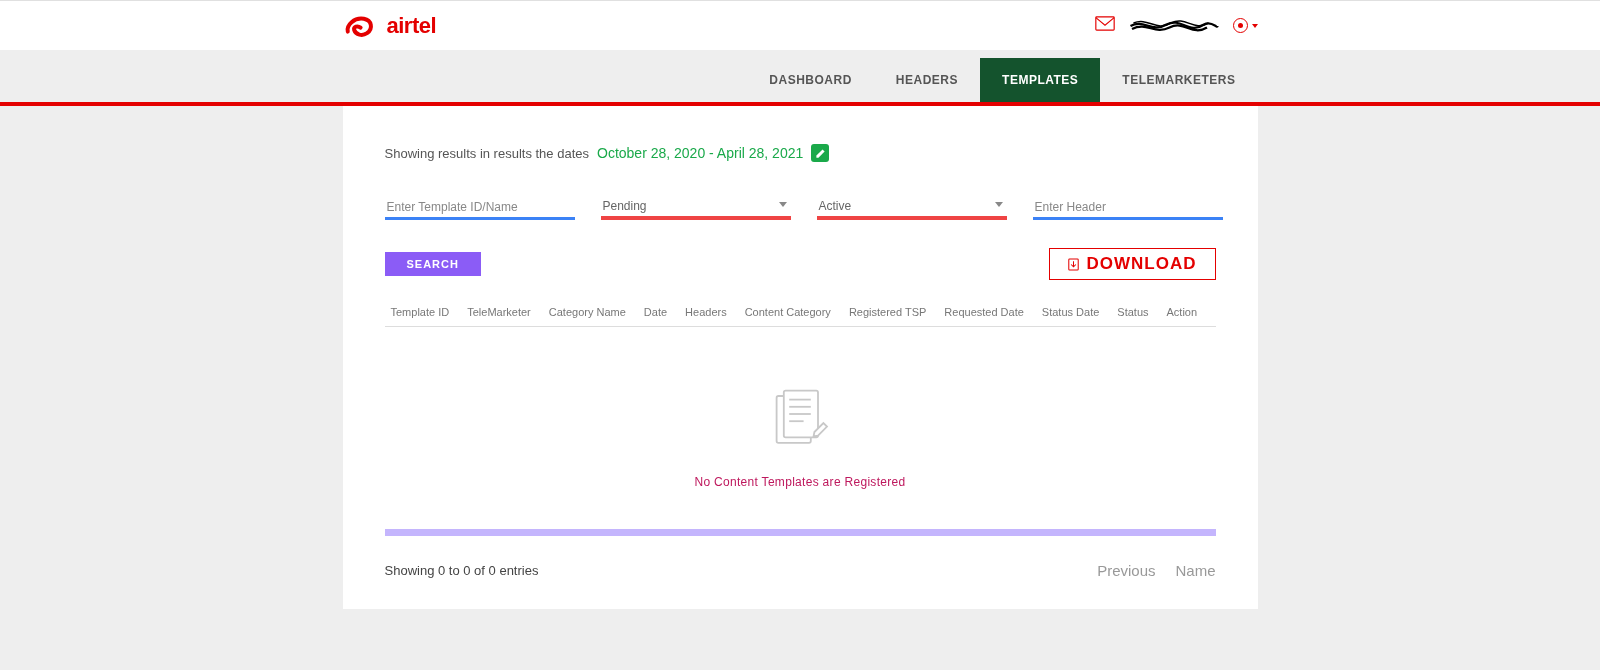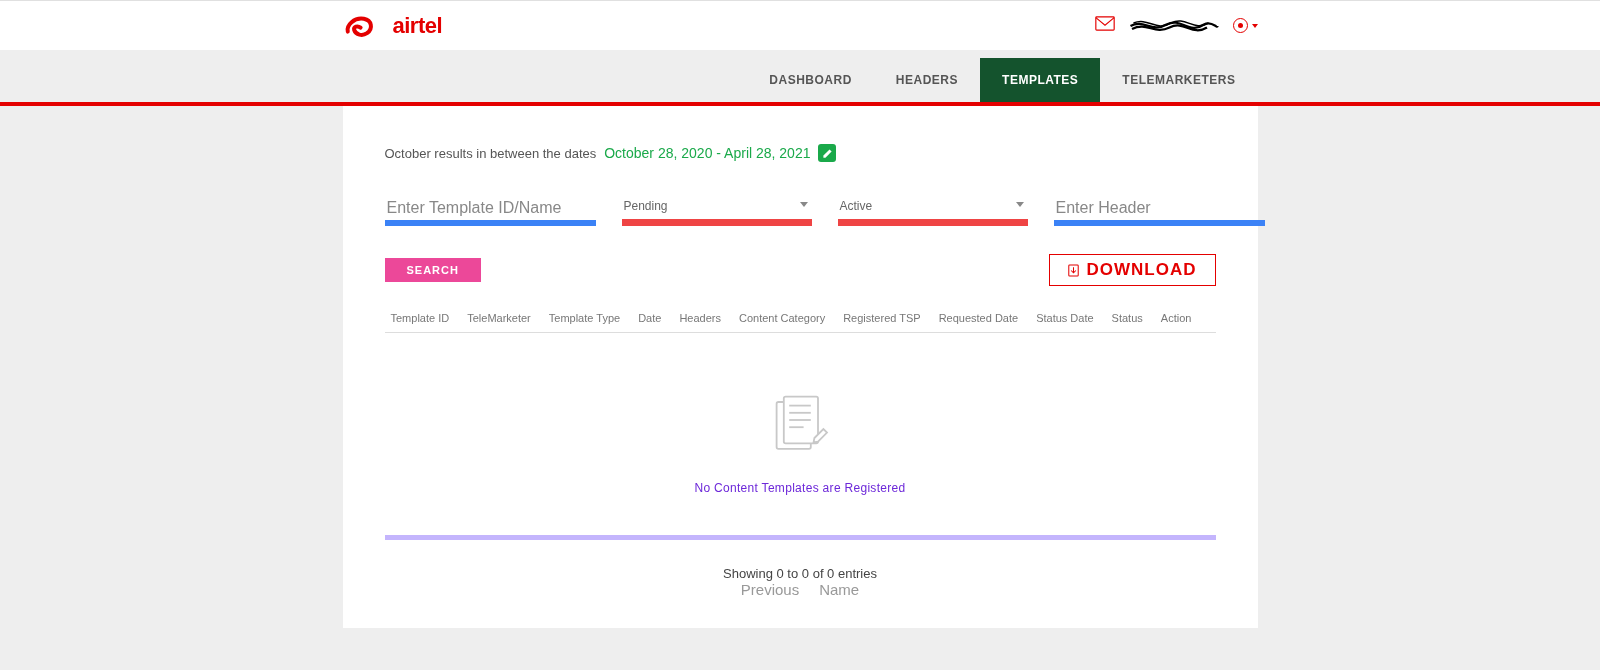--- a/index.html
+++ b/index.html
@@ -14,21 +14,21 @@
     padding: 0 0;
   }
   .topbar-inner {
     width: 915px;
     margin: 0 auto;
     display: flex;
     align-items: center;
     justify-content: space-between;
     height: 100%;
   }
-  .logo-wrap { display: flex; align-items: center; gap: 18px; }
+  .logo-wrap { display: flex; align-items: center; gap: 12px; }
   .logo-swirl { width: 32px; height: 26px; }
   .logo-text { color: #e40000; font-size: 22px; font-weight: bold; letter-spacing: -0.5px; }
 
   .top-right { display: flex; align-items: center; gap: 14px; }
   .envelope-icon { width: 20px; height: 15px; stroke: #e40000; stroke-width: 1.4; fill: none; }
   .scribble { width: 90px; height: 22px; }
   .user-drop { display: flex; align-items: center; gap: 4px; cursor: pointer; }
   .user-circle { width: 15px; height: 15px; border: 1.3px solid #e40000; border-radius: 50%; display: inline-flex; align-items: center; justify-content: center; }
   .user-dot { width: 5px; height: 5px; background: #e40000; border-radius: 50%; }
   .caret-down { width: 0; height: 0; border-left: 3px solid transparent; border-right: 3px solid transparent; border-top: 4px solid #e40000; }
@@ -103,48 +103,48 @@
     align-items: center;
     justify-content: center;
     cursor: pointer;
   }
   .pencil-icon { width: 11px; height: 11px; fill: #fff; }
 
   .filters { display: flex; gap: 26px; margin-bottom: 28px; }
   .field {
     flex: 0 0 190px;
     border: none;
-    border-bottom: 6px solid #3b82f6;
-    font-size: 16px;
+    border-bottom: 3px solid #3b82f6;
+    font-size: 12px;
     padding: 3px 2px;
     color: #666;
     background: transparent;
   }
   .field::placeholder { color: #888; }
   .select-wrap {
     flex: 0 0 190px;
-    border-bottom: 7px solid #ef4444;
+    border-bottom: 4px solid #ef4444;
     position: relative;
     font-size: 12px;
     color: #666;
     padding: 3px 2px;
     cursor: pointer;
   }
   .select-caret {
     position: absolute; right: 4px; top: 6px;
     width: 0; height: 0;
     border-left: 4px solid transparent;
     border-right: 4px solid transparent;
     border-top: 5px solid #888;
   }
   .field-header { flex: 0 0 190px; margin-left: auto; }
 
   .action-row { display: flex; justify-content: space-between; align-items: center; margin-bottom: 18px; }
   .search-btn {
-    background: #ec4899;
+    background: #8b5cf6;
     color: #fff;
     border: none;
     padding: 6px 22px;
     font-size: 11px;
     font-weight: bold;
     letter-spacing: 1px;
     cursor: pointer;
   }
   .download-btn {
     background: #fff;
@@ -168,34 +168,33 @@
     border-bottom: 1px solid #ddd;
     font-size: 11px;
     color: #777;
     justify-content: flex-start;
   }
   .tbl-head span { white-space: nowrap; }
 
   .empty-state {
     text-align: center;
     padding: 60px 0 40px 0;
-    color: #6d28d9;
+    color: #be185d;
   }
   .doc-icon { width: 72px; height: 72px; margin: 0 auto 16px auto; display: block; }
   .empty-text { font-size: 12px; letter-spacing: 0.3px; }
 
   .panel-footer {
-    border-top: 5px solid #c4b5fd;
+    border-top: 7px solid #c4b5fd;
     padding: 26px 0 0 0;
     display: flex;
     justify-content: space-between;
     align-items: center;
     font-size: 13px;
     color: #444;
-    flex-direction: column;
   }
   .pager { display: flex; gap: 20px; color: #999; }
   .pager span { cursor: pointer; font-size: 15px; }
 </style>
 </head>
 <body>
 
 <div class="topbar">
   <div class="topbar-inner">
     <div class="logo-wrap">
@@ -232,21 +231,21 @@
     <div class="nav-item">HEADERS</div>
     <div class="nav-item active">TEMPLATES</div>
     <div class="nav-item">TELEMARKETERS</div>
   </div>
 </div>
 
 <div class="panel">
 
   <div class="panel-body">
     <div class="date-line">
-      <span>October results in between the dates</span>
+      <span>Showing results in results the dates</span>
       <span class="date-range">October 28, 2020 - April 28, 2021</span>
       <span class="edit-date-btn">
         <svg class="pencil-icon" viewBox="0 0 16 16">
           <path d="M2 14 L2 11 L11 2 L14 5 L5 14 Z"></path>
         </svg>
       </span>
     </div>
 
     <div class="filters">
       <input class="field" placeholder="Enter Template ID/Name" style="">
@@ -268,21 +267,21 @@
           <rect x="1" y="1" width="12" height="14" rx="1"></rect>
           <path d="M7 4 L7 10 M4 8 L7 11 L10 8"></path>
         </svg>
         <span>DOWNLOAD</span>
       </button>
     </div>
 
     <div class="tbl-head">
       <span>Template ID</span>
       <span>TeleMarketer</span>
-      <span>Template Type</span>
+      <span>Category Name</span>
       <span>Date</span>
       <span>Headers</span>
       <span>Content Category</span>
       <span>Registered TSP</span>
       <span>Requested Date</span>
       <span>Status Date</span>
       <span>Status</span>
       <span>Action</span>
     </div>
 

